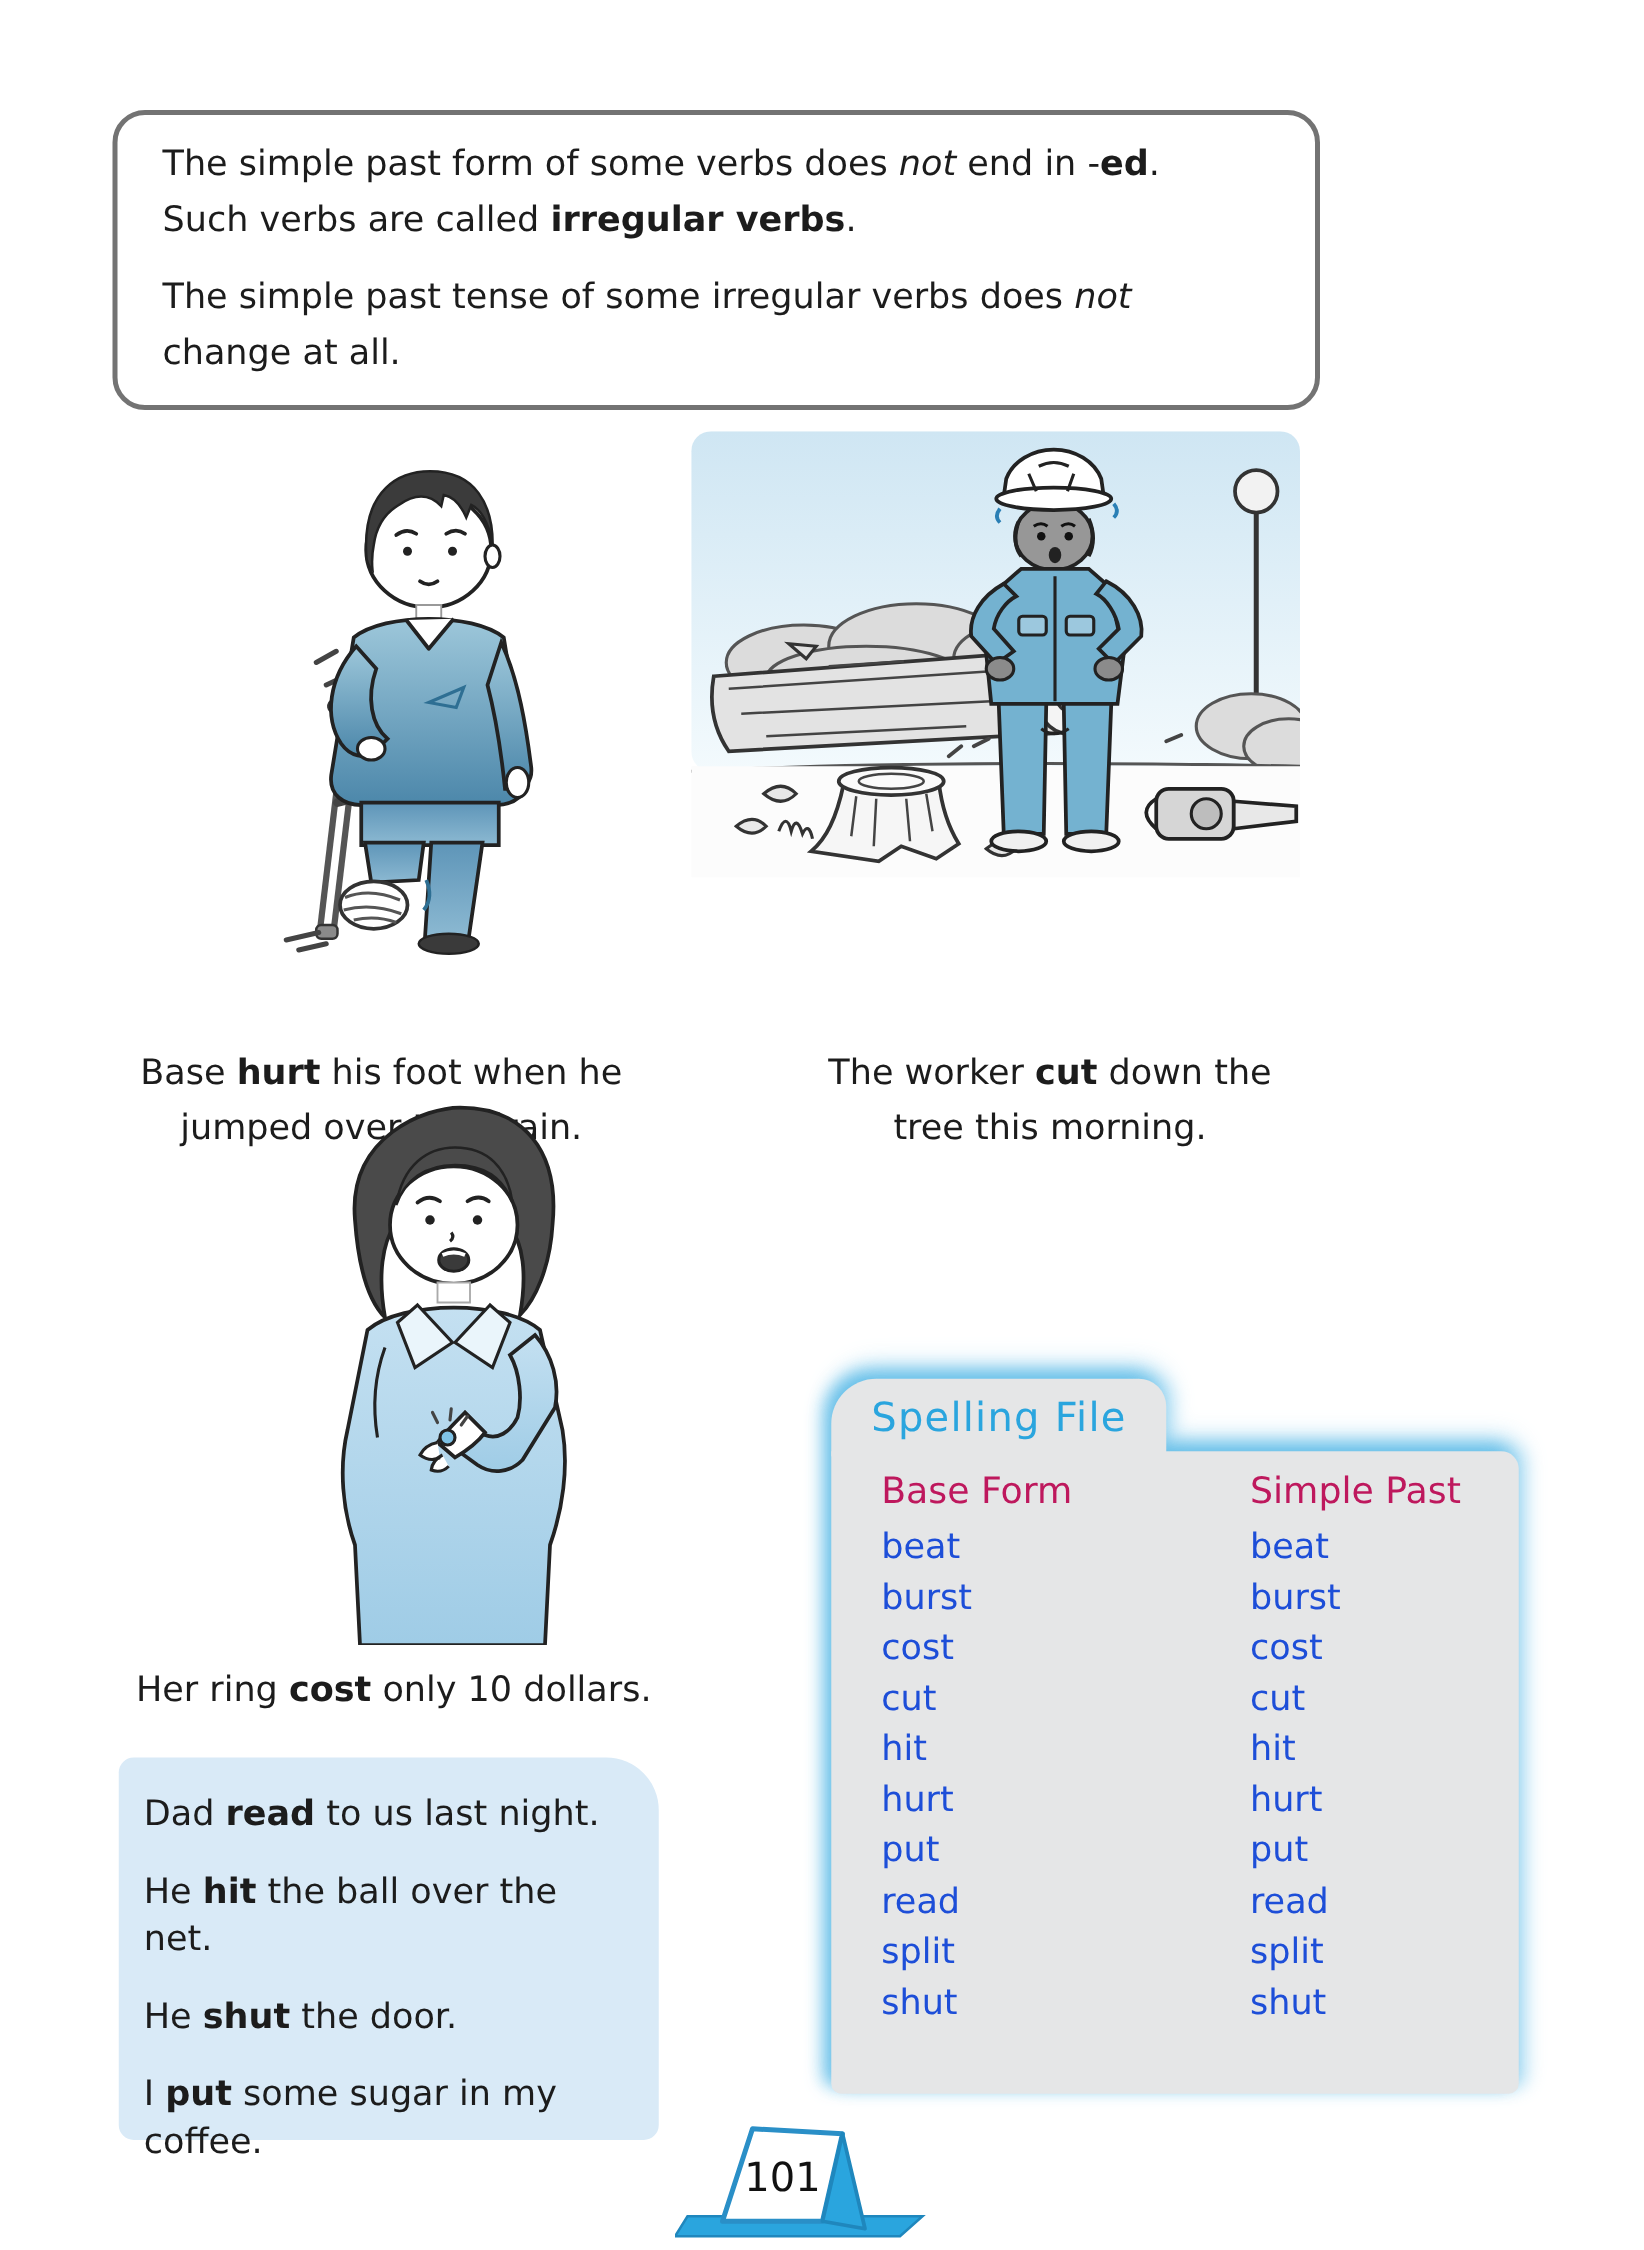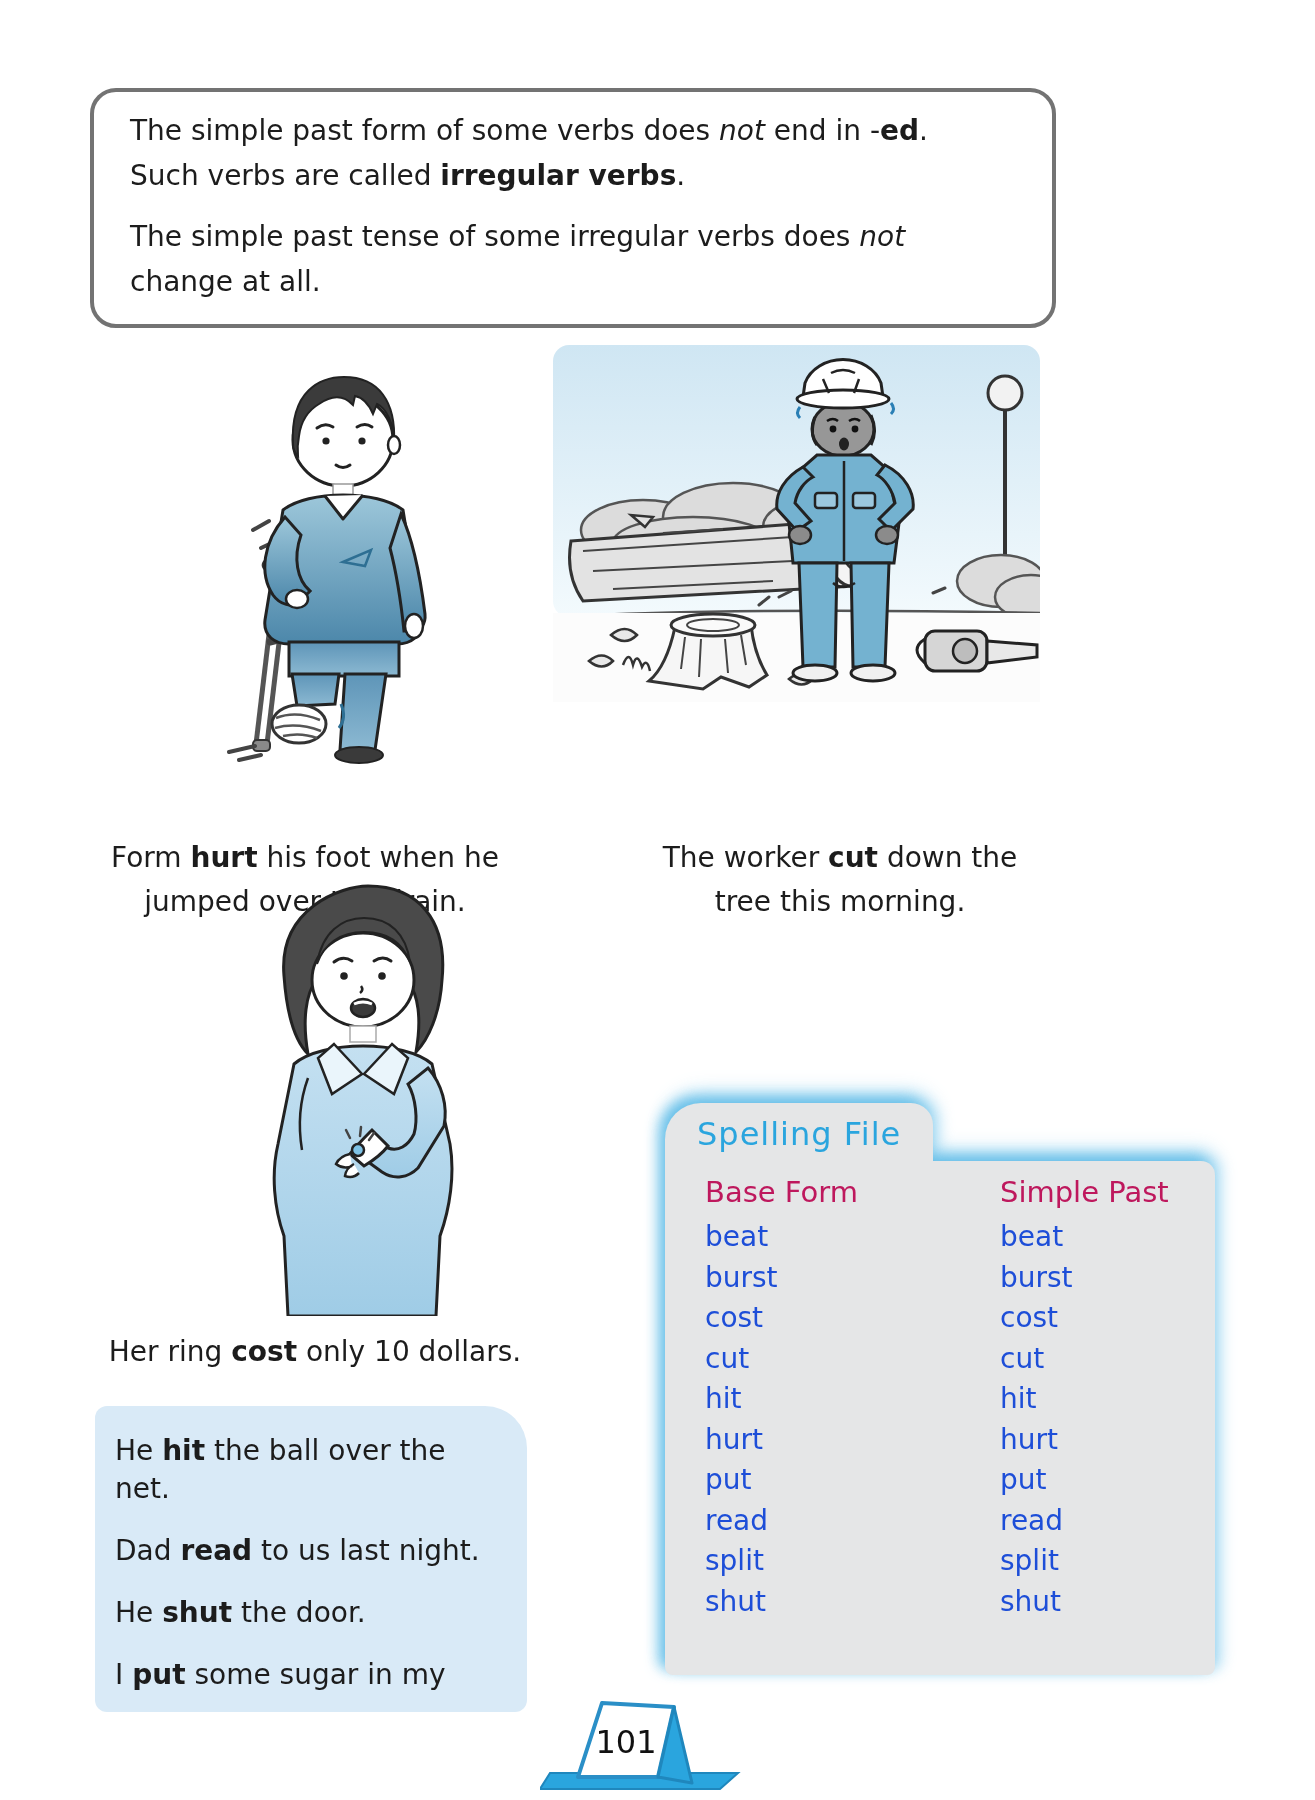--- a/index.html
+++ b/index.html
@@ -212,21 +212,21 @@
 
     <g>
       <rect x="372" y="286" width="62" height="40" rx="10" fill="#d6d6d6" stroke="#222" stroke-width="3"></rect>
       <circle cx="412" cy="306" r="12" fill="#bdbdbd" stroke="#222" stroke-width="2.5"></circle>
       <path d="M372,294 q-16,10 0,24" fill="none" stroke="#222" stroke-width="3"></path>
       <path d="M434,296 L484,300 L484,312 L434,318 Z" fill="#e8e8e8" stroke="#222" stroke-width="3"></path>
     </g>
   </svg>
 
   <div id="cap-david" class="caption">
-    <div class="cl"><span>Form </span><b>hurt</b><span> his foot when he</span></div>
+    <div class="cl"><span>Base </span><b>hurt</b><span> his foot when he</span></div>
     <div class="cl">jumped over the drain.</div>
   </div>
 
   <div id="cap-worker" class="caption">
     <div class="cl"><span>The worker </span><b>cut</b><span> down the</span></div>
     <div class="cl">tree this morning.</div>
   </div>
 
   <svg id="illus-woman" class="illus" width="285" height="448" viewBox="0 0 285 448">
     <defs>
@@ -267,30 +267,31 @@
       <path d="M86,210 C78,232 76,258 80,282" stroke="#222" stroke-width="2.5" fill="none"></path>
     </g>
   </svg>
 
   <div id="cap-ring" class="caption">
     <div class="cl"><span>Her ring </span><b>cost</b><span> only 10 dollars.</span></div>
   </div>
 
   <div class="examples">
     <div class="example-item">
+      <span>Dad </span><b>read</b><span> to us last night.</span>
+    </div>
+    <div class="example-item">
       <span>He </span><b>hit</b><span> the ball over the net.</span>
-    </div>
-    <div class="example-item">
-      <span>Dad </span><b>read</b><span> to us last night.</span>
     </div>
     <div class="example-item">
       <span>He </span><b>shut</b><span> the door.</span>
     </div>
     <div class="example-item">
       <span>I </span><b>put</b><span> some sugar in my</span>
+      <div>coffee.</div>
     </div>
   </div>
 
   <div class="spelling">
     <div class="tab">
       <span class="tab-title">Spelling File</span>
     </div>
     <div class="body">
       <div class="sp-grid">
         <div class="sp-header">Base Form</div>

